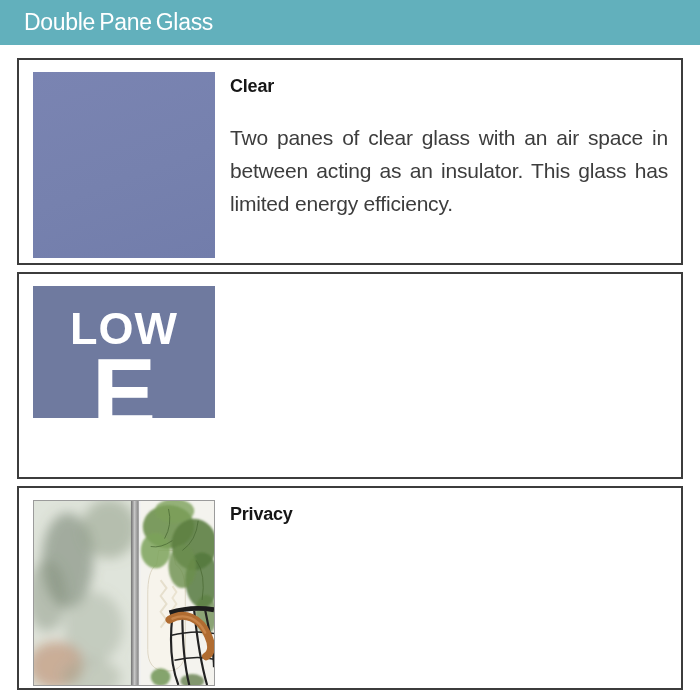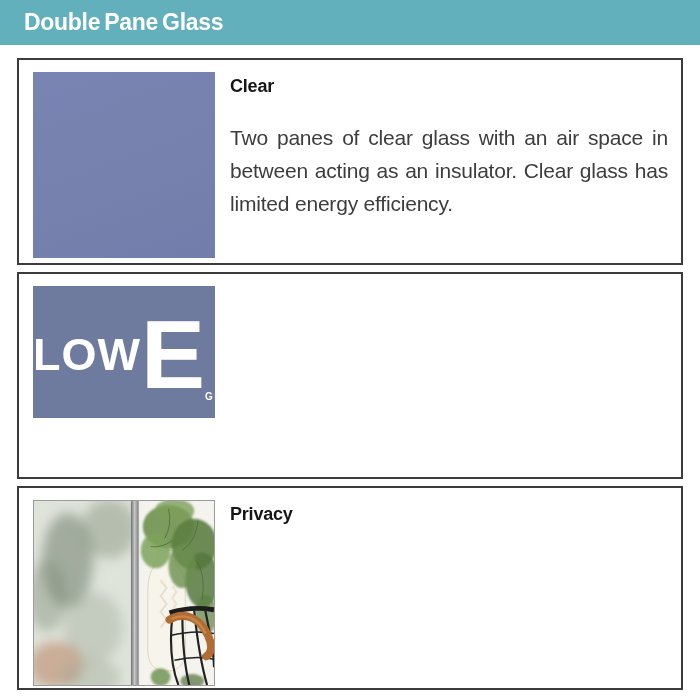--- a/index.html
+++ b/index.html
@@ -9,21 +9,21 @@
     overflow:hidden;
     font-family:"Liberation Sans", sans-serif;
   }
   .header-bar{
     width:700px; height:45px;
     background:var(--header-bg,#62b0bc);
     display:flex; align-items:center;
   }
   .header-bar h1{
     margin:0 0 0 24px;
-    font-size:23px; font-weight:bold;
+    font-size:23px; font-weight:normal;
     letter-spacing:-0.3px; word-spacing:-2px;
     color:var(--header-text,#ffffff);
   }
   .cards{ padding:13px 11px 0 17px; }
   .card{
     box-sizing:border-box;
     width:666px; height:207px;
     border:2px solid var(--card-border,#3c3c3c);
     background:#ffffff;
     display:flex;
@@ -36,21 +36,21 @@
     position:relative;
   }
   .swatch-clear{
     width:182px; height:186px;
     background:linear-gradient(160deg,#7a84b2 0%, var(--clear-swatch,#7681ae) 55%, #727dab 100%);
   }
   .lowe-badge{
     width:182px; height:132px;
     background:var(--lowe-bg,#6f7a9f);
     color:var(--lowe-text,#ffffff);
-    display:flex; flex-direction:row; align-items:center;
+    display:flex; flex-direction:column; align-items:center;
     box-sizing:border-box; padding:20px 0 16px 0;
   }
   .lowe-top{ font-size:45px; font-weight:800; line-height:1; letter-spacing:1px; }
   .lowe-mid{ font-size:96px; font-weight:800; line-height:0.82; margin-top:3px; }
   .lowe-bottom{ margin-top:auto; font-size:10px; font-weight:bold; letter-spacing:1.5px; }
   .photo-frame{
     width:180px; height:184px;
     border:1px solid #9b9b9b;
     overflow:hidden;
   }
@@ -84,21 +84,21 @@
 </header>
 
 <main class="cards">
 
   <section class="card justified">
     <div class="tile">
       <div class="swatch-clear"></div>
     </div>
     <div class="text-col">
       <h2 class="card-title">Clear</h2>
-      <p class="card-body">Two panes of clear glass with an air space in between acting as an insulator. Clear glass has limited energy efficiency.</p>
+      <p class="card-body">Two panes of clear glass with an air space in between acting as an insulator. This glass has limited energy efficiency.</p>
     </div>
   </section>
 
   <section class="card">
     <div class="tile">
       <div class="lowe-badge">
         <div class="lowe-top">LOW</div>
         <div class="lowe-mid">E</div>
         <div class="lowe-bottom">Glass</div>
       </div>

